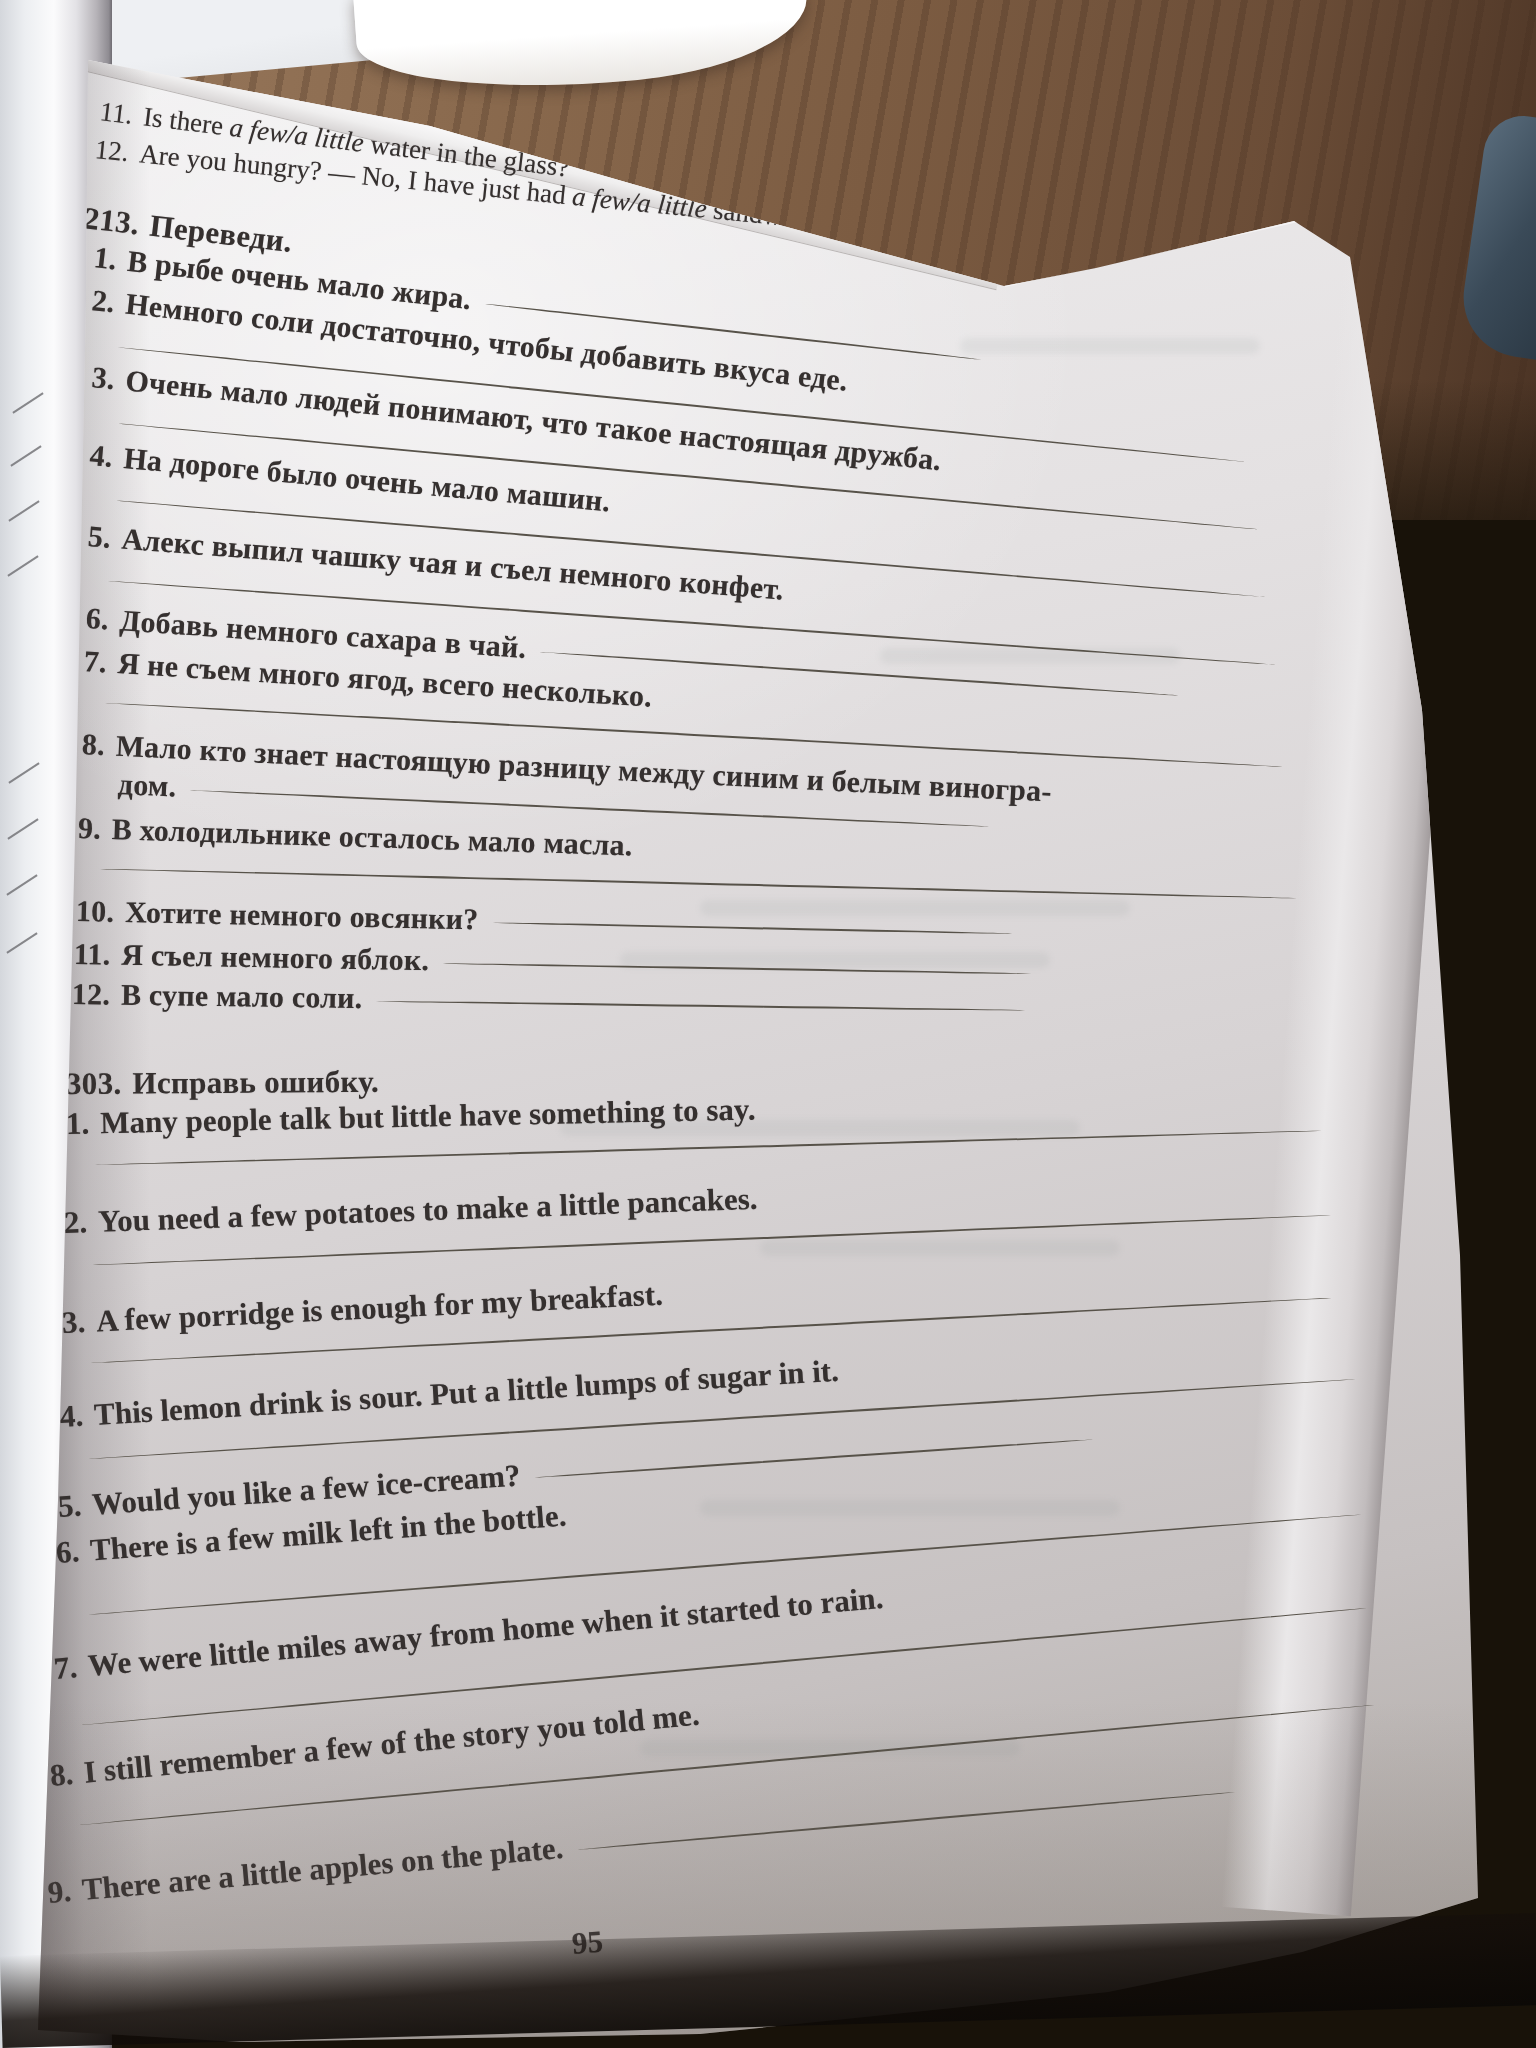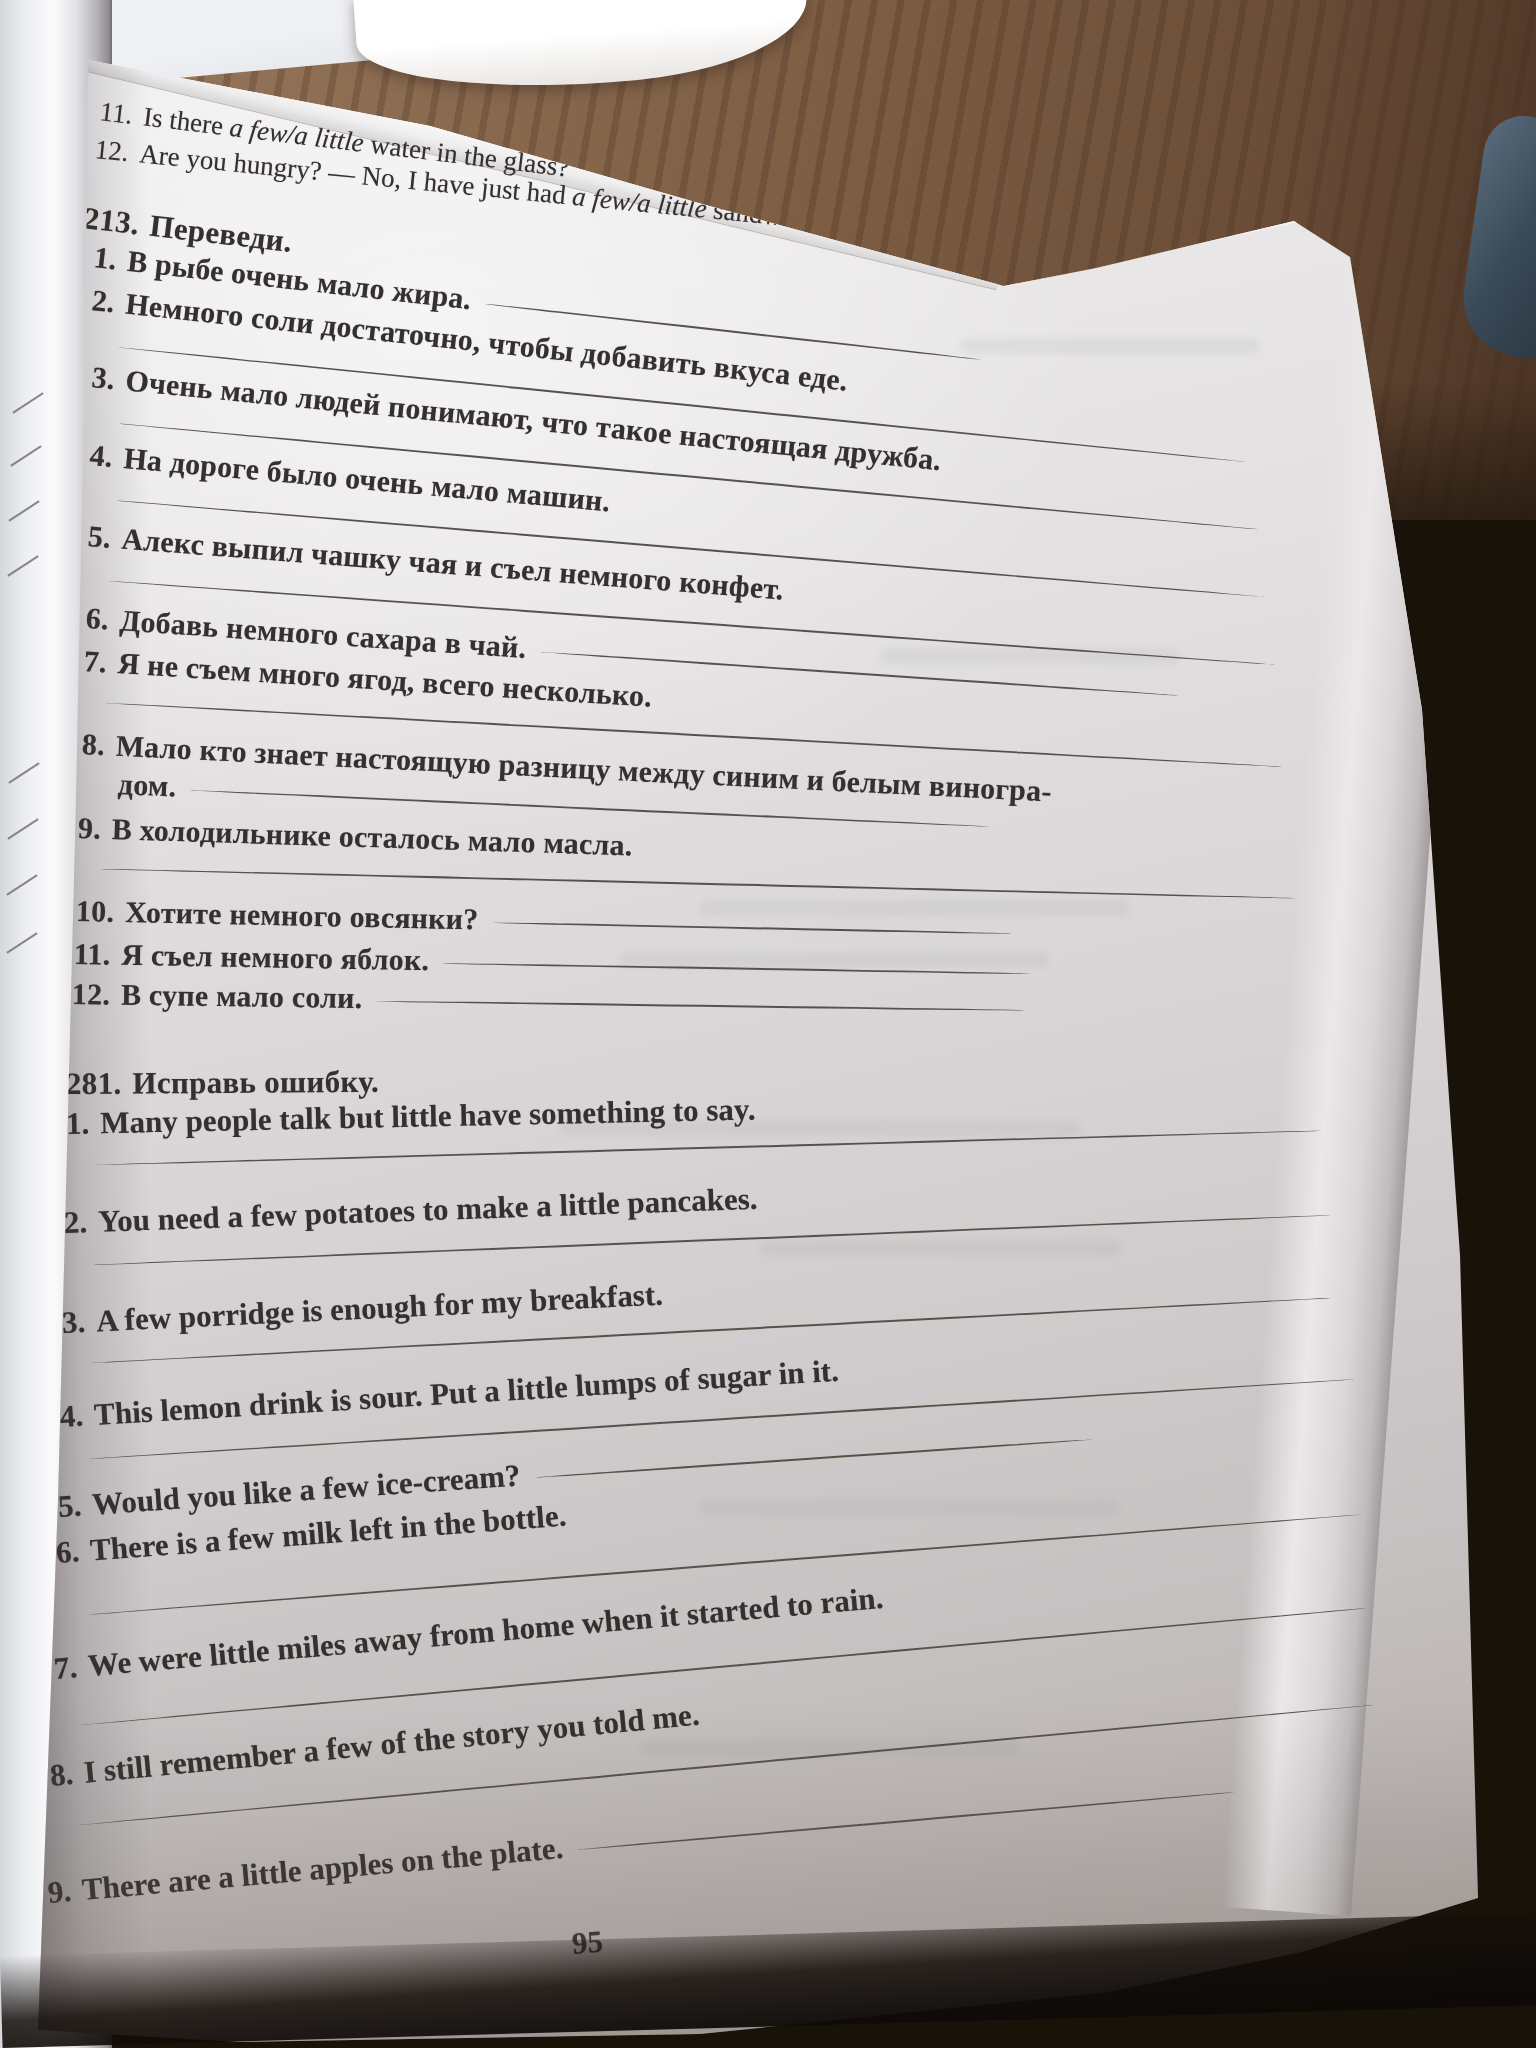--- a/index.html
+++ b/index.html
@@ -151,21 +151,21 @@
       <span class="num">10.</span><span>Хотите немного овсянки?</span><span class="wline" style="--w:520px"></span>
     </div>
     <div class="row ru" style="--x:74px;--y:937px;--r:1.0deg">
       <span class="num">11.</span><span>Я съел немного яблок.</span><span class="wline" style="--w:590px"></span>
     </div>
     <div class="row ru" style="--x:72px;--y:977px;--r:0.8deg">
       <span class="num">12.</span><span>В супе мало соли.</span><span class="wline" style="--w:650px"></span>
     </div>
 
     <div class="row head" style="--x:66px;--y:1066px;--r:-0.4deg">
-      <span class="num">281.</span><span>Исправь ошибку.</span>
+      <span class="num">303.</span><span>Исправь ошибку.</span>
     </div>
     <div class="row en" style="--x:66px;--y:1106px;--r:-1.2deg">
       <span class="num">1.</span><span>Many people talk but little have something to say.</span>
     </div>
     <div class="hr" style="--x:95px;--y:1164px;--r:-1.6deg;--w:1230px"></div>
     <div class="row en" style="--x:64px;--y:1205px;--r:-2.0deg">
       <span class="num">2.</span><span>You need a few potatoes to make a little pancakes.</span>
     </div>
     <div class="hr" style="--x:92px;--y:1264px;--r:-2.3deg;--w:1240px"></div>
     <div class="row en" style="--x:62px;--y:1305px;--r:-2.7deg">

